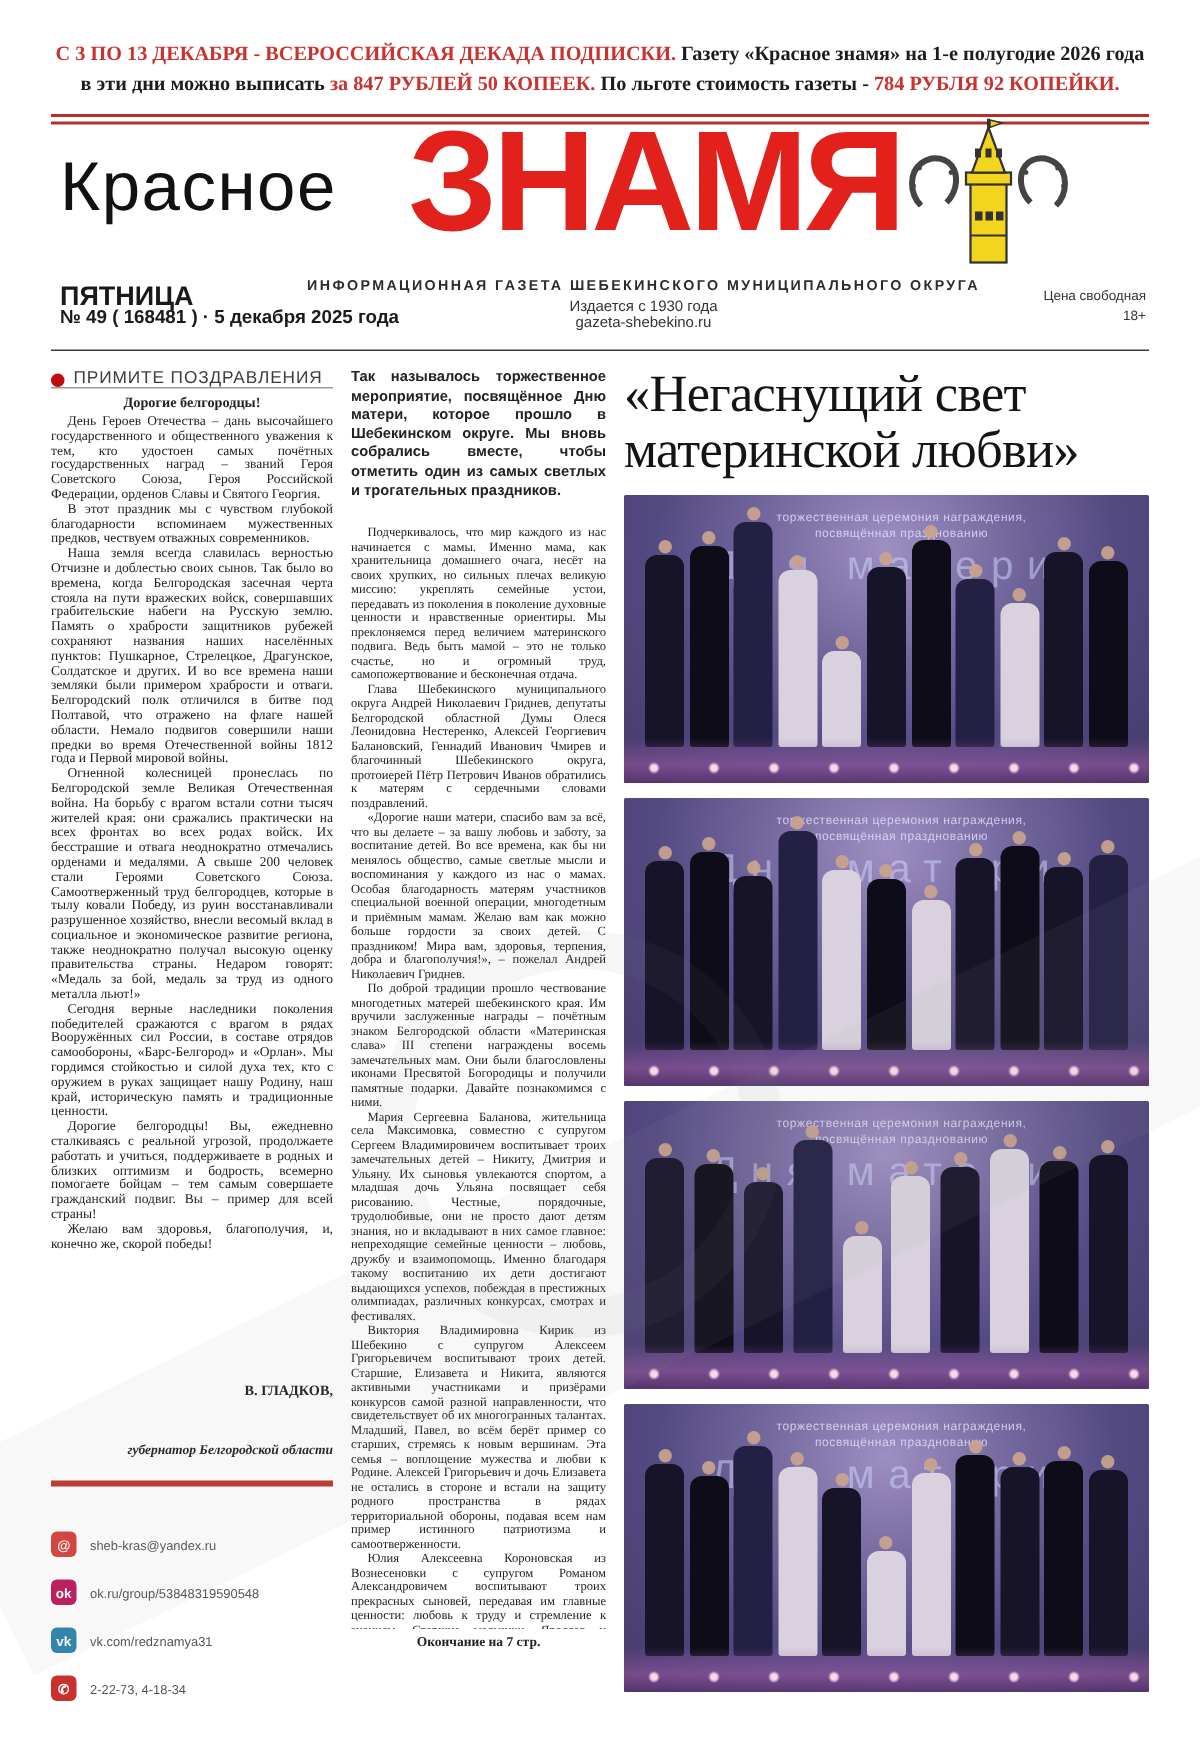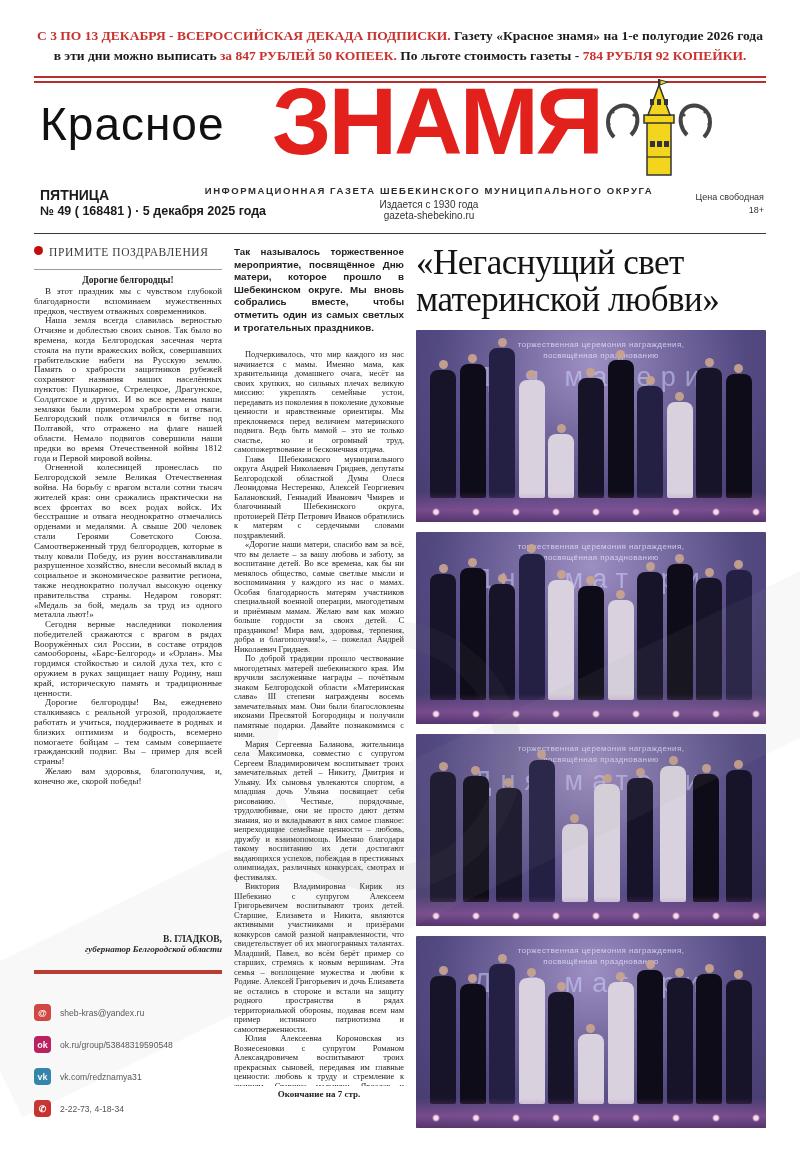--- a/index.html
+++ b/index.html
@@ -14,44 +14,44 @@
 
   
   .masthead{position:relative;height:148px;margin:0 34px;font-family:"Liberation Sans",sans-serif;}
   .m-krasnoe{position:absolute;left:6px;top:14px;font-size:46px;color:#111;letter-spacing:1px;}
   .m-znamya{position:absolute;left:192px;top:-16px;font-size:95px;font-weight:bold;
             color:#e2211c;letter-spacing:-3px;margin-left:46px;}
   .m-sub{position:absolute;left:170px;top:102px;width:450px;text-align:center;
          font-size:9.5px;font-weight:bold;letter-spacing:1.6px;color:#2b2b2b;}
   .m-since{position:absolute;left:280px;top:116px;width:230px;text-align:center;
            font-size:10px;color:#333;line-height:11px;}
-  .m-weekday{position:absolute;left:6px;top:104px;font-size:14px;font-weight:bold;color:#1a1a1a;}
+  .m-weekday{position:absolute;left:6px;top:104px;font-size:18px;font-weight:bold;color:#1a1a1a;}
   .m-issue{position:absolute;left:6px;top:121px;font-size:12.5px;font-weight:bold;color:#1a1a1a;}
   .m-price{position:absolute;right:2px;top:108px;font-size:9px;color:#333;text-align:right;line-height:13px;}
   .m-emblem{position:absolute;right:48px;top:-4px;width:118px;height:100px;}
   .mast-rule{margin:2px 34px 12px;border-top:1.5px solid #3a3a3a;}
 
   
   .content{display:flex;gap:12px;padding:0 34px;align-items:flex-start;}
   .col-left{width:188px;flex:none;}
   .col-center{width:170px;flex:none;}
   .col-right{flex:1;min-width:0;}
 
   
-  .sec-head{display:flex;align-items:flex-start;gap:6px;border-bottom:1px solid #9a9a9a;
-            padding-bottom:11px;margin-bottom:4px;font-family:Liberation Serif, serif;
+  .sec-head{display:flex;align-items:flex-end;gap:6px;border-bottom:1px solid #9a9a9a;
+            padding-bottom:0;margin-bottom:4px;font-family:Liberation Sans, sans-serif;
             font-size:11.5px;letter-spacing:.6px;color:#3c3c3c;}
   .sec-dot{width:9px;height:9px;border-radius:50%;background:#c00d0d;flex:none;}
   .salutation{text-align:center;font-weight:bold;font-size:9.5px;margin:5px 0 2px;}
   .paras{height:642px;overflow:hidden;}
   .paras p{margin:0;font-size:9px;line-height:9.8px;text-align:justify;text-indent:11px;}
   .col-center .paras{height:736px;}
   .col-center .paras p{font-size:8.4px;line-height:9.5px;}
   .sign-name{text-align:right;font-weight:bold;font-size:9.5px;margin-top:5px;}
-  .sign-role{text-align:right;font-weight:bold;font-style:italic;font-size:9px;}
+  .sign-role{text-align:right;font-weight:bold;font-style:italic;font-size:9px;margin-top:28px;}
   .left-rule{height:4px;background:#bc352e;margin:16px 0 30px;}
   .contact{display:flex;align-items:center;gap:9px;margin-bottom:15px;
            font-family:"Liberation Sans",sans-serif;font-size:8.6px;color:#555;}
   .cicon{width:17px;height:17px;border-radius:4px;color:#fff;display:flex;align-items:center;
          justify-content:center;font-size:9px;font-weight:bold;flex:none;
          font-family:"Liberation Sans",sans-serif;}
 
   
   .lede{font-family:"Liberation Sans",sans-serif;font-weight:bold;font-size:9.8px;
         line-height:12.6px;text-align:justify;margin-bottom:16px;}
@@ -145,20 +145,21 @@
 
 <div class="content">
 
   <div class="col-left">
     <div class="sec-head">
       <span class="sec-dot"></span>
       <span>ПРИМИТЕ ПОЗДРАВЛЕНИЯ</span>
     </div>
     <div class="salutation">Дорогие белгородцы!</div>
     <div class="paras">
+        <p>День Героев Отечества – дань высочайшего государственного и общественного уважения к тем, кто удостоен самых почётных государственных наград – званий Героя Советского Союза, Героя Российской Федерации, орденов Славы и Святого Георгия.</p>
         <p>В этот праздник мы с чувством глубокой благодарности вспоминаем мужественных предков, чествуем отважных современников.</p>
         <p>Наша земля всегда славилась верностью Отчизне и доблестью своих сынов. Так было во времена, когда Белгородская засечная черта стояла на пути вражеских войск, совершавших грабительские набеги на Русскую землю. Память о храбрости защитников рубежей сохраняют названия наших населённых пунктов: Пушкарное, Стрелецкое, Драгунское, Солдатское и других. И во все времена наши земляки были примером храбрости и отваги. Белгородский полк отличился в битве под Полтавой, что отражено на флаге нашей области. Немало подвигов совершили наши предки во время Отечественной войны 1812 года и Первой мировой войны.</p>
         <p>Огненной колесницей пронеслась по Белгородской земле Великая Отечественная война. На борьбу с врагом встали сотни тысяч жителей края: они сражались практически на всех фронтах во всех родах войск. Их бесстрашие и отвага неоднократно отмечались орденами и медалями. А свыше 200 человек стали Героями Советского Союза. Самоотверженный труд белгородцев, которые в тылу ковали Победу, из руин восстанавливали разрушенное хозяйство, внесли весомый вклад в социальное и экономическое развитие региона, также неоднократно получал высокую оценку правительства страны. Недаром говорят: «Медаль за бой, медаль за труд из одного металла льют!»</p>
         <p>Сегодня верные наследники поколения победителей сражаются с врагом в рядах Вооружённых сил России, в составе отрядов самообороны, «Барс-Белгород» и «Орлан». Мы гордимся стойкостью и силой духа тех, кто с оружием в руках защищает нашу Родину, наш край, историческую память и традиционные ценности.</p>
         <p>Дорогие белгородцы! Вы, ежедневно сталкиваясь с реальной угрозой, продолжаете работать и учиться, поддерживаете в родных и близких оптимизм и бодрость, всемерно помогаете бойцам – тем самым совершаете гражданский подвиг. Вы – пример для всей страны!</p>
         <p>Желаю вам здоровья, благополучия, и, конечно же, скорой победы!</p>
       </div>
     <div class="sign-name">В. ГЛАДКОВ,</div>
     <div class="sign-role">губернатор Белгородской области</div>
     <div class="left-rule"></div>

